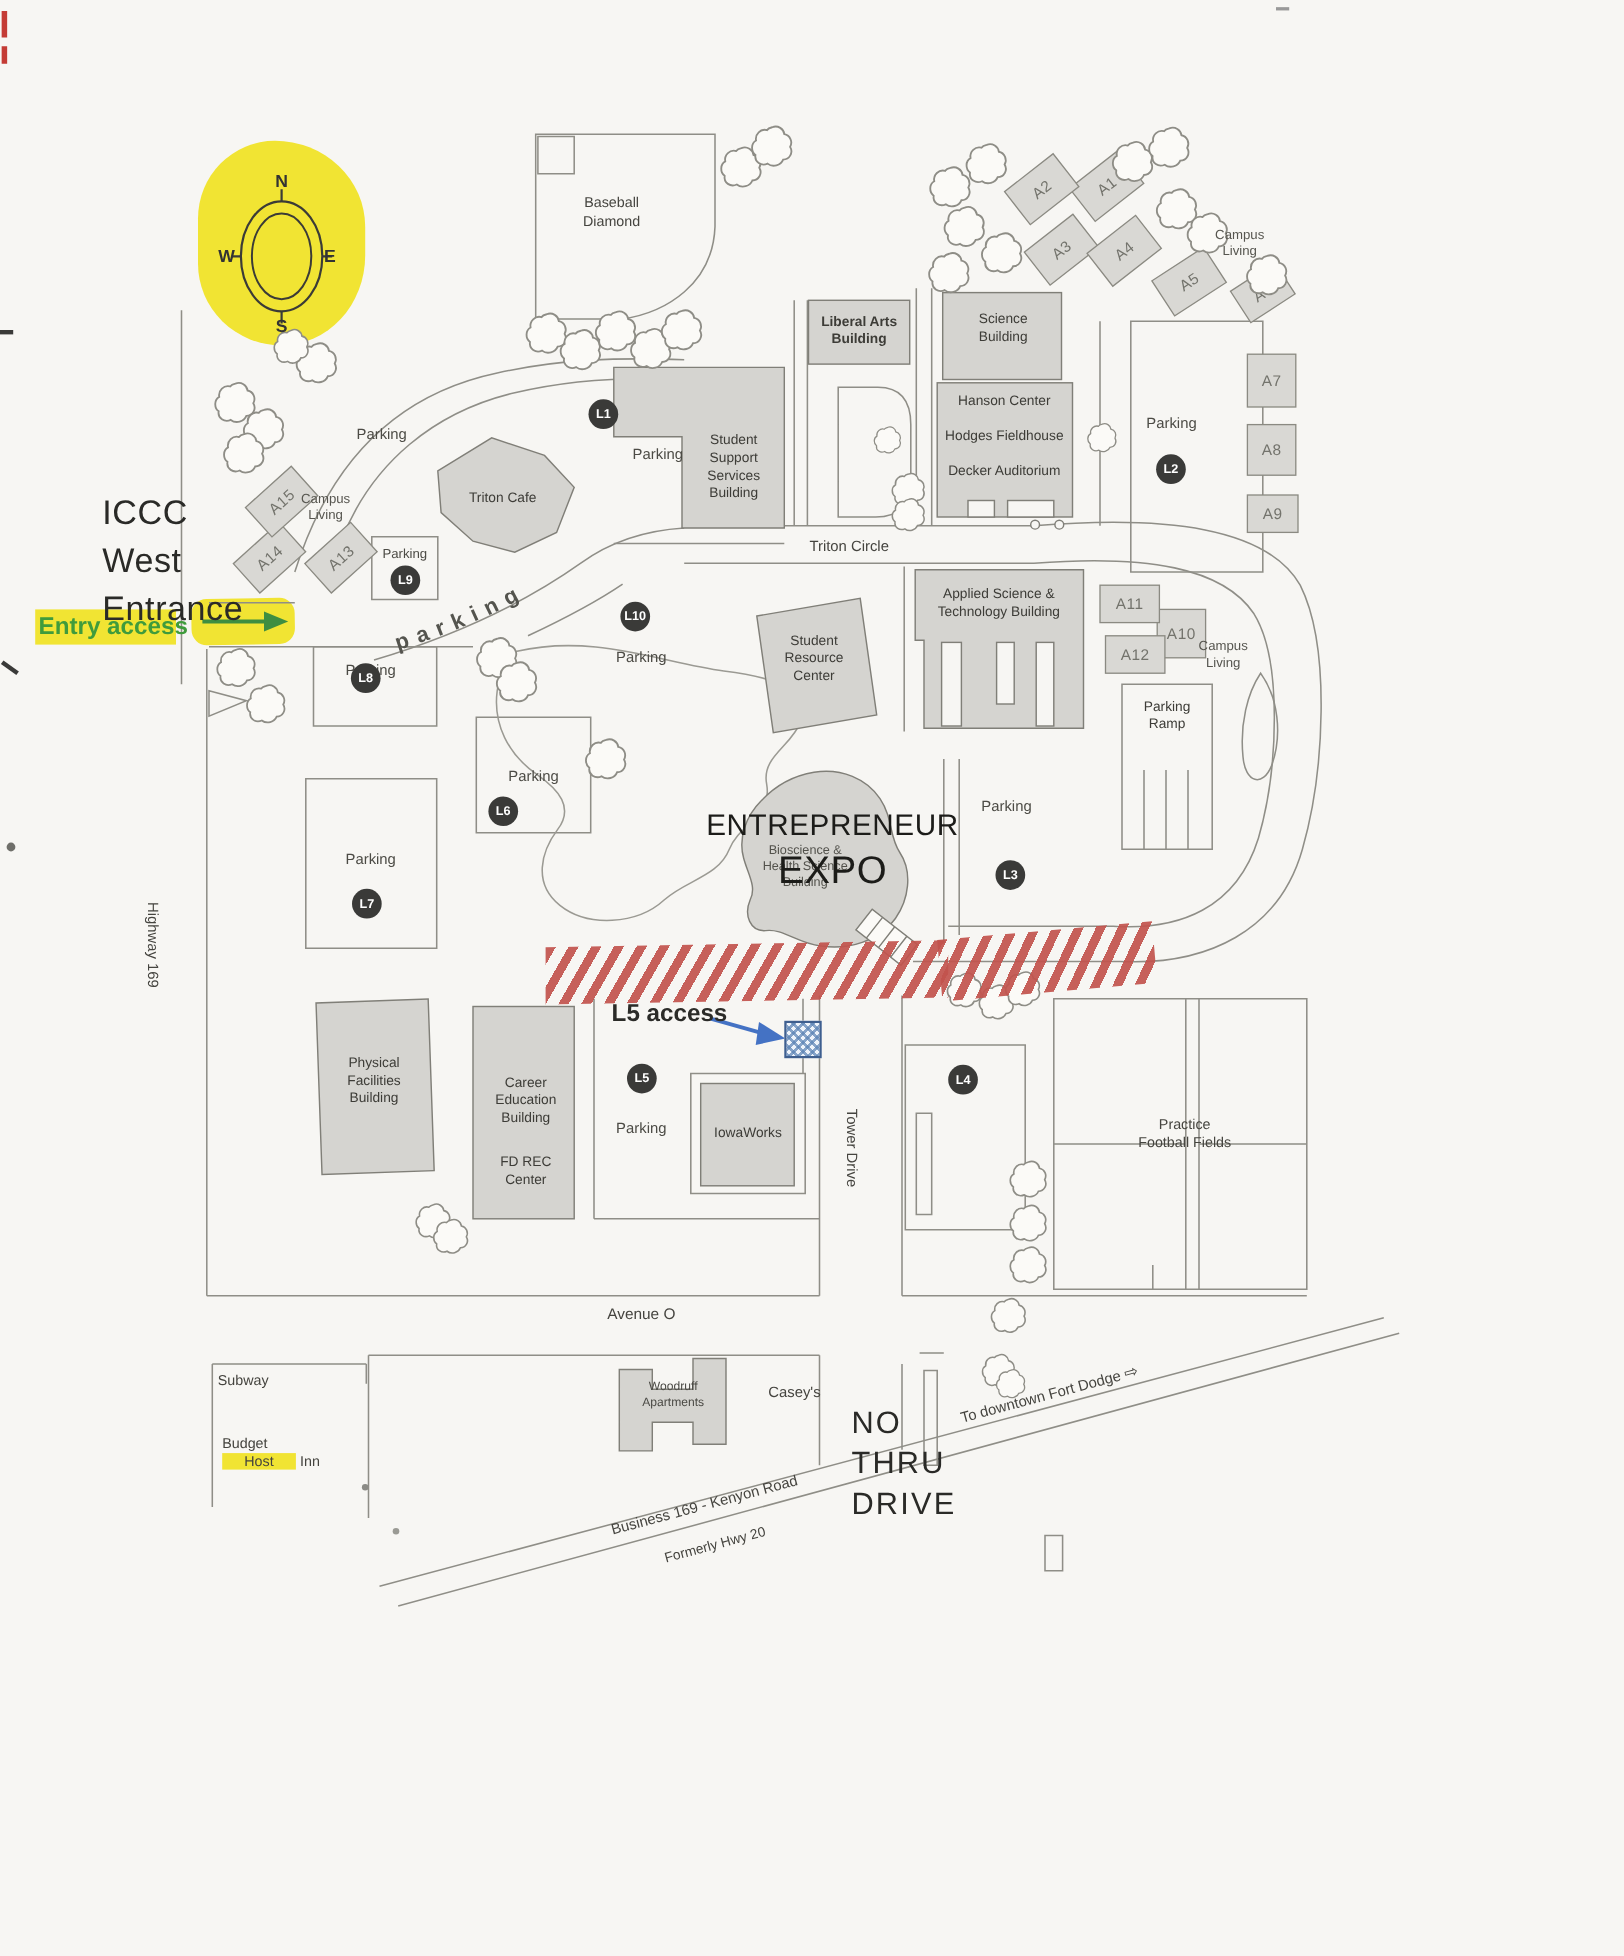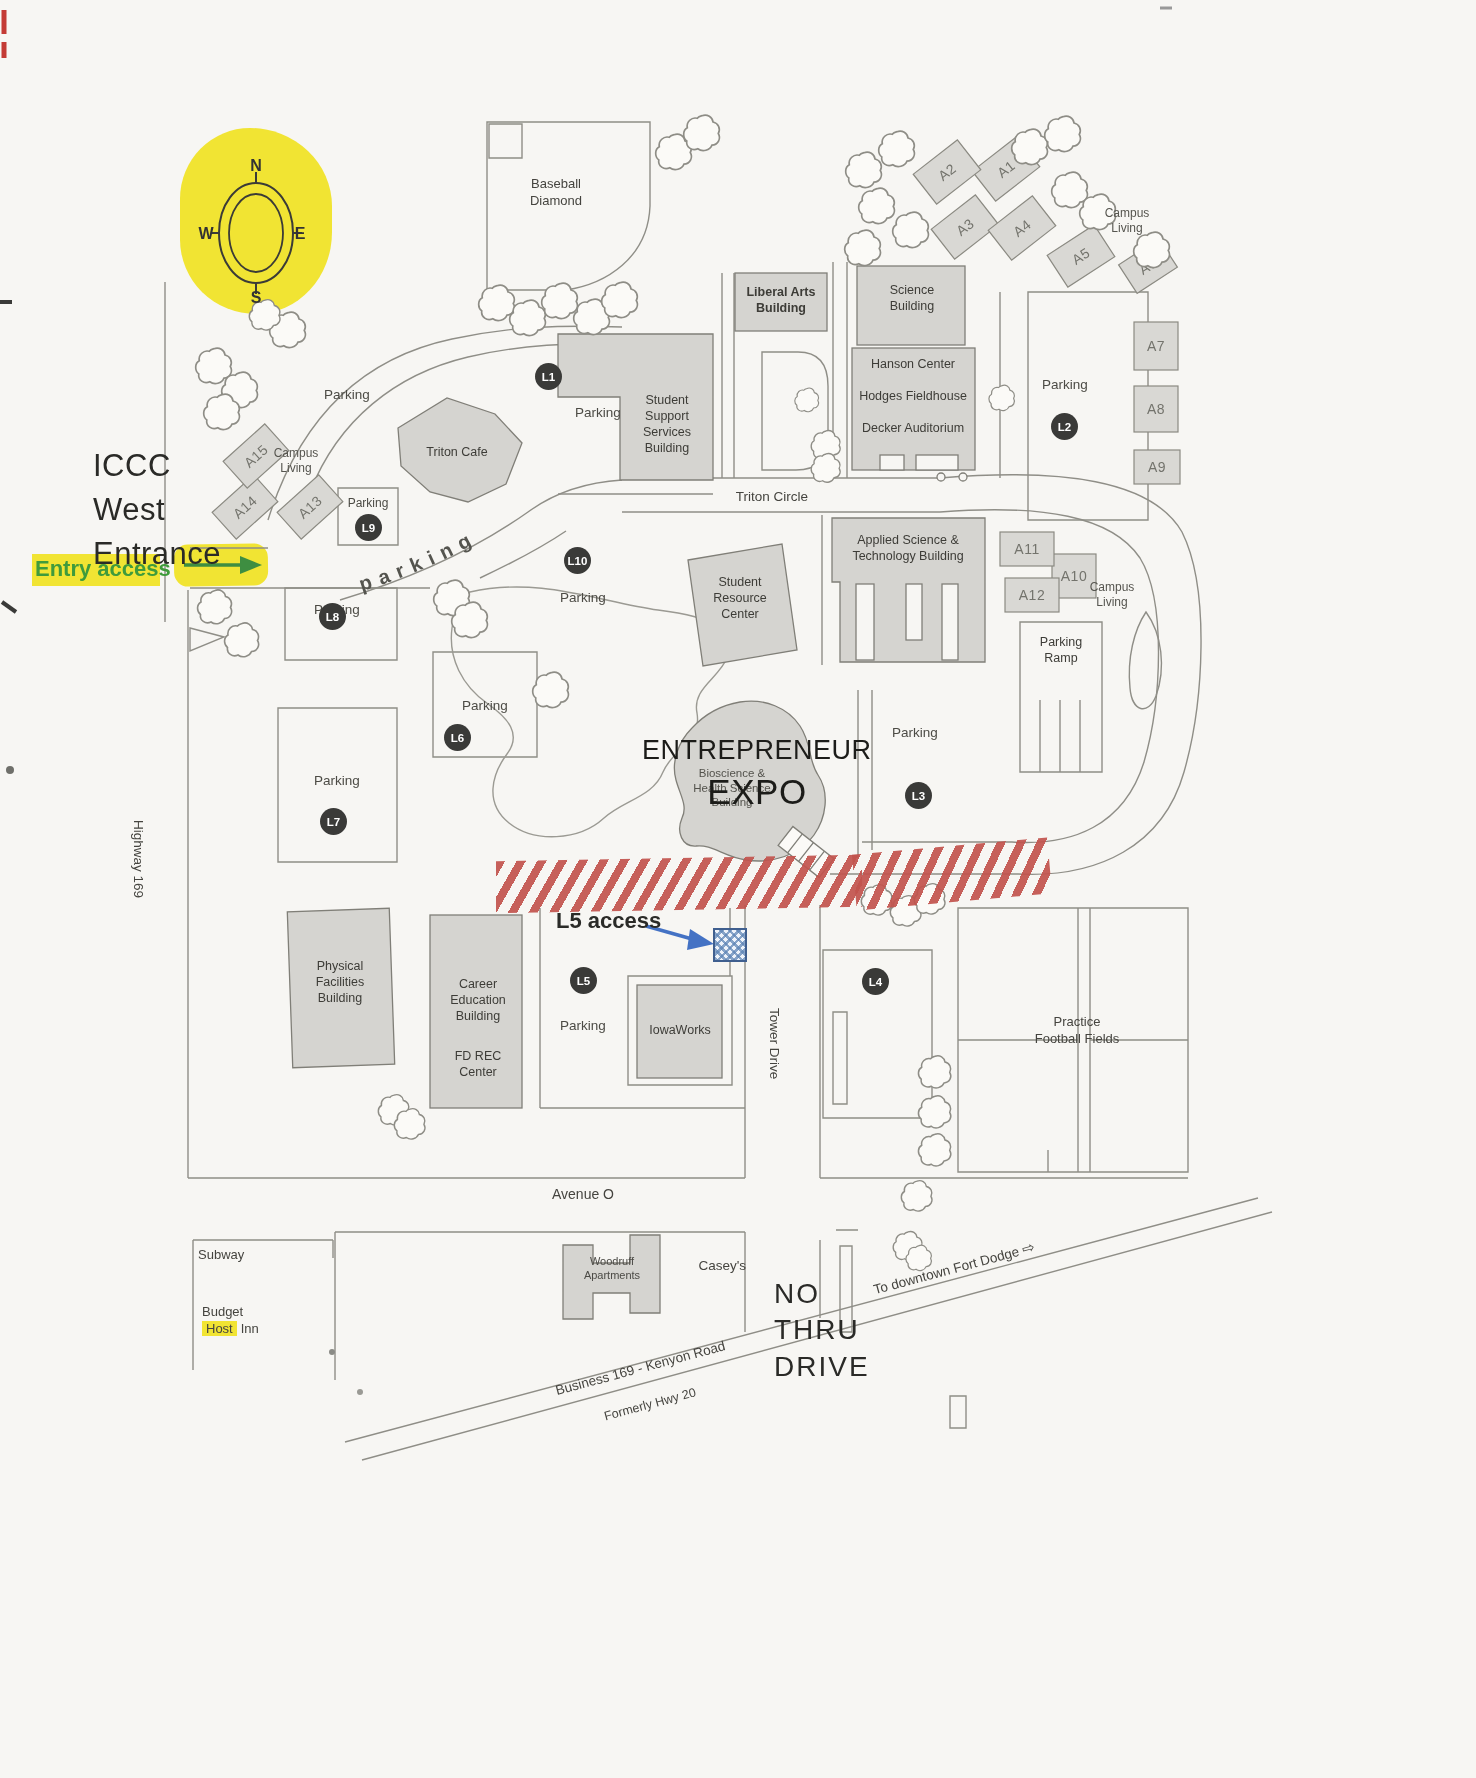--- a/index.html
+++ b/index.html
@@ -17,21 +17,21 @@
        text-align:center;white-space:pre-line;}
   .bld{color:#3d3c37;font-size:12.5px;}
   .sm{font-size:11.5px;color:#53524c;}
   .cl{font-size:12px;color:#56554f;}
   .pk{font-size:13.5px;color:#4c4b45;}
   .badge{position:absolute;z-index:4;width:27px;height:27px;border-radius:50%;
          background:#3a3a38;color:#fff;font-size:11.5px;font-weight:bold;
          display:flex;align-items:center;justify-content:center;}
   .ann{color:#2a2a27;text-align:left;}
   .vert{writing-mode:vertical-rl;text-orientation:mixed;}
-  .hly{background:#f1e433;padding:0 4px;}
+  .hly{background:#f1e433;padding:0 20px;}
   .inn{margin-left:4px;}
   .entrybox{position:absolute;left:32px;top:554px;width:128px;height:32px;z-index:3;background:#f1e433;}
   .entrytxt{font-size:22px;font-weight:bold;color:#3f9b3c;line-height:30px;padding-left:3px;white-space:nowrap;}
   .blob{position:absolute;left:180px;top:128px;width:152px;height:186px;z-index:1;background:#f1e433;
         border-radius:46% 54% 50% 50% / 38% 42% 44% 40%;}
   .arrowhl{position:absolute;left:174px;top:544px;width:94px;height:42px;z-index:1;background:#f1e433;
         border-radius:14px;transform:rotate(-1deg);}
 </style>
 </head>
 <body>

